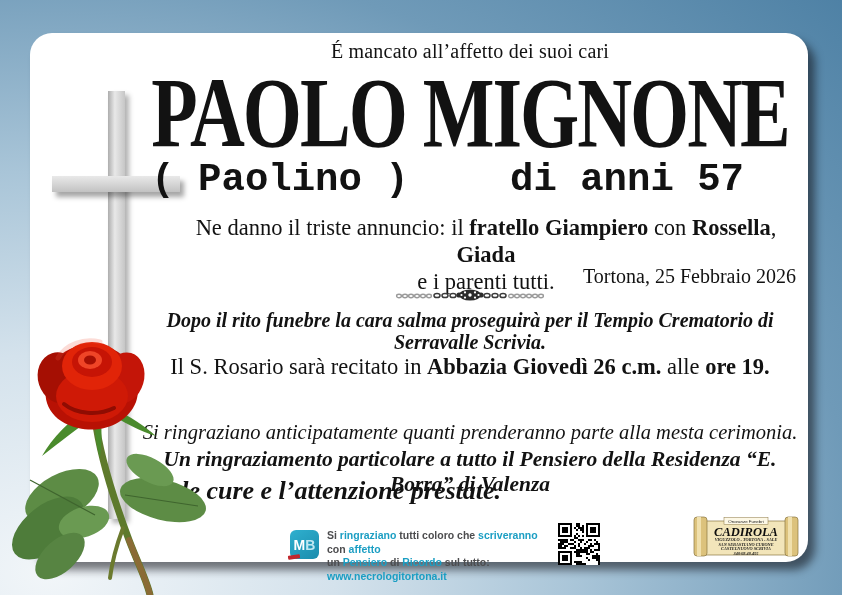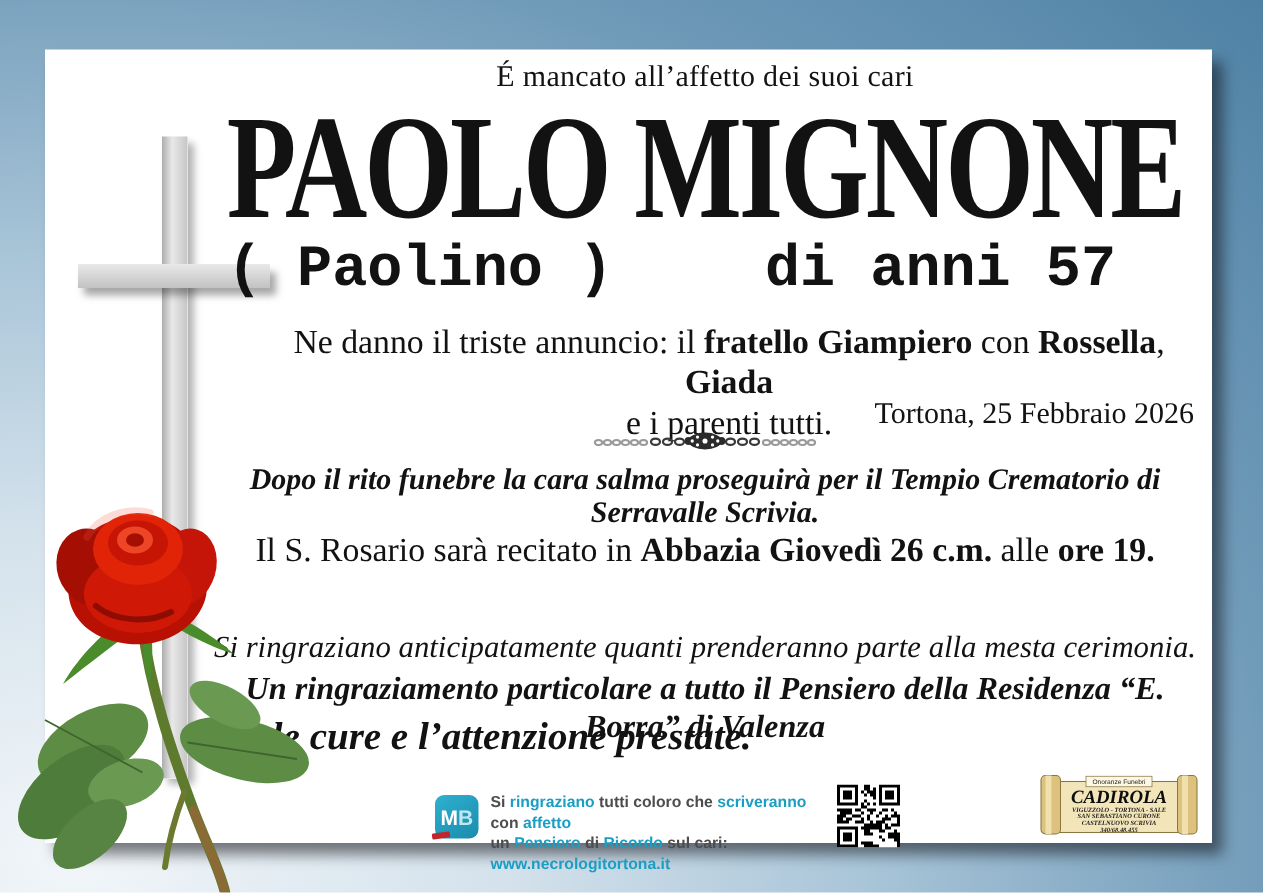--- a/index.html
+++ b/index.html
@@ -7,20 +7,21 @@
     width:842px;height:595px;position:relative;overflow:hidden;
     background: radial-gradient(ellipse 130% 140% at 6% 96%,
       #f2f6f9 0%, #d4e2ec 26%, #a9c5d8 48%, #6f9ab8 74%, #4e81a5 100%);
     font-family:"Liberation Serif", serif;
     color:#121212;
   }
   .card{
     position:absolute;left:30px;top:33px;width:778px;height:529px;
     background:#ffffff;
     box-shadow:7px 8px 9px rgba(15,15,20,.55);
+    border-radius:22px;
   }
   
   .cross-v{
     position:absolute;left:78px;top:58px;width:17px;height:428px;
     background:linear-gradient(to right,#adadad,#e8e8e8 40%,#c6c6c6);
     box-shadow:4px 4px 5px rgba(0,0,0,.30);
   }
   .cross-h{
     position:absolute;left:22px;top:143px;width:128px;height:16px;
     background:linear-gradient(to bottom,#e9e9e9,#c2c2c2);
@@ -153,21 +154,21 @@
   </div>
 
   <div class="mb-logo">
       <span class="mb-m">M</span>
       <span class="mb-b">B</span>
     </div>
   <div class="mb-mark"></div>
 
   <div class="footer-text">
     <span>Si </span><span class="a">ringraziano</span><span> tutti coloro che </span><span class="a">scriveranno</span><span> con </span><span class="a">affetto</span><br>
-    <span>un </span><span class="a">Pensiero</span><span> di </span><span class="a">Ricordo</span><span> sul cari: </span><span class="a">www.necrologitortona.it</span>
+    <span>un </span><span class="a">Pensiero</span><span> di </span><span class="a">Ricordo</span><span> sul tutto: </span><span class="a">www.necrologitortona.it</span>
   </div>
 
   <svg class="qr" viewBox="0 0 21 21">
     <rect x="0" y="0" width="21" height="21" fill="#ffffff"></rect>
     <path id="qrm" fill="#000" d="M9 0h1v1h-1zM10 0h1v1h-1zM9 1h1v1h-1zM10 1h1v1h-1zM12 1h1v1h-1zM8 2h1v1h-1zM10 2h1v1h-1zM11 2h1v1h-1zM12 2h1v1h-1zM9 3h1v1h-1zM11 3h1v1h-1zM12 3h1v1h-1zM12 4h1v1h-1zM9 5h1v1h-1zM8 6h1v1h-1zM10 6h1v1h-1zM12 6h1v1h-1zM8 7h1v1h-1zM9 7h1v1h-1zM0 8h1v1h-1zM1 8h1v1h-1zM2 8h1v1h-1zM3 8h1v1h-1zM4 8h1v1h-1zM6 8h1v1h-1zM7 8h1v1h-1zM10 8h1v1h-1zM11 8h1v1h-1zM12 8h1v1h-1zM15 8h1v1h-1zM16 8h1v1h-1zM18 8h1v1h-1zM1 9h1v1h-1zM2 9h1v1h-1zM3 9h1v1h-1zM4 9h1v1h-1zM8 9h1v1h-1zM11 9h1v1h-1zM14 9h1v1h-1zM19 9h1v1h-1zM0 10h1v1h-1zM1 10h1v1h-1zM2 10h1v1h-1zM5 10h1v1h-1zM6 10h1v1h-1zM7 10h1v1h-1zM10 10h1v1h-1zM13 10h1v1h-1zM16 10h1v1h-1zM18 10h1v1h-1zM19 10h1v1h-1zM20 10h1v1h-1zM0 11h1v1h-1zM1 11h1v1h-1zM3 11h1v1h-1zM4 11h1v1h-1zM8 11h1v1h-1zM10 11h1v1h-1zM15 11h1v1h-1zM16 11h1v1h-1zM17 11h1v1h-1zM20 11h1v1h-1zM0 12h1v1h-1zM1 12h1v1h-1zM2 12h1v1h-1zM3 12h1v1h-1zM6 12h1v1h-1zM7 12h1v1h-1zM8 12h1v1h-1zM11 12h1v1h-1zM13 12h1v1h-1zM14 12h1v1h-1zM15 12h1v1h-1zM20 12h1v1h-1zM9 13h1v1h-1zM10 13h1v1h-1zM11 13h1v1h-1zM12 13h1v1h-1zM13 13h1v1h-1zM14 13h1v1h-1zM16 13h1v1h-1zM18 13h1v1h-1zM19 13h1v1h-1zM20 13h1v1h-1zM8 14h1v1h-1zM9 14h1v1h-1zM10 14h1v1h-1zM11 14h1v1h-1zM12 14h1v1h-1zM13 14h1v1h-1zM14 14h1v1h-1zM16 14h1v1h-1zM17 14h1v1h-1zM9 15h1v1h-1zM10 15h1v1h-1zM14 15h1v1h-1zM15 15h1v1h-1zM19 15h1v1h-1zM9 16h1v1h-1zM10 16h1v1h-1zM11 16h1v1h-1zM17 16h1v1h-1zM18 16h1v1h-1zM19 16h1v1h-1zM20 16h1v1h-1zM14 17h1v1h-1zM17 17h1v1h-1zM18 17h1v1h-1zM19 17h1v1h-1zM20 17h1v1h-1zM15 18h1v1h-1zM19 18h1v1h-1zM20 18h1v1h-1zM8 19h1v1h-1zM9 19h1v1h-1zM10 19h1v1h-1zM11 19h1v1h-1zM20 19h1v1h-1zM9 20h1v1h-1zM10 20h1v1h-1zM11 20h1v1h-1zM12 20h1v1h-1zM13 20h1v1h-1zM20 20h1v1h-1z"></path>
     <g fill="none" stroke="#000" stroke-width="1">
       <rect x="0.5" y="0.5" width="6" height="6"></rect>
       <rect x="14.5" y="0.5" width="6" height="6"></rect>
       <rect x="0.5" y="14.5" width="6" height="6"></rect>
     </g>

